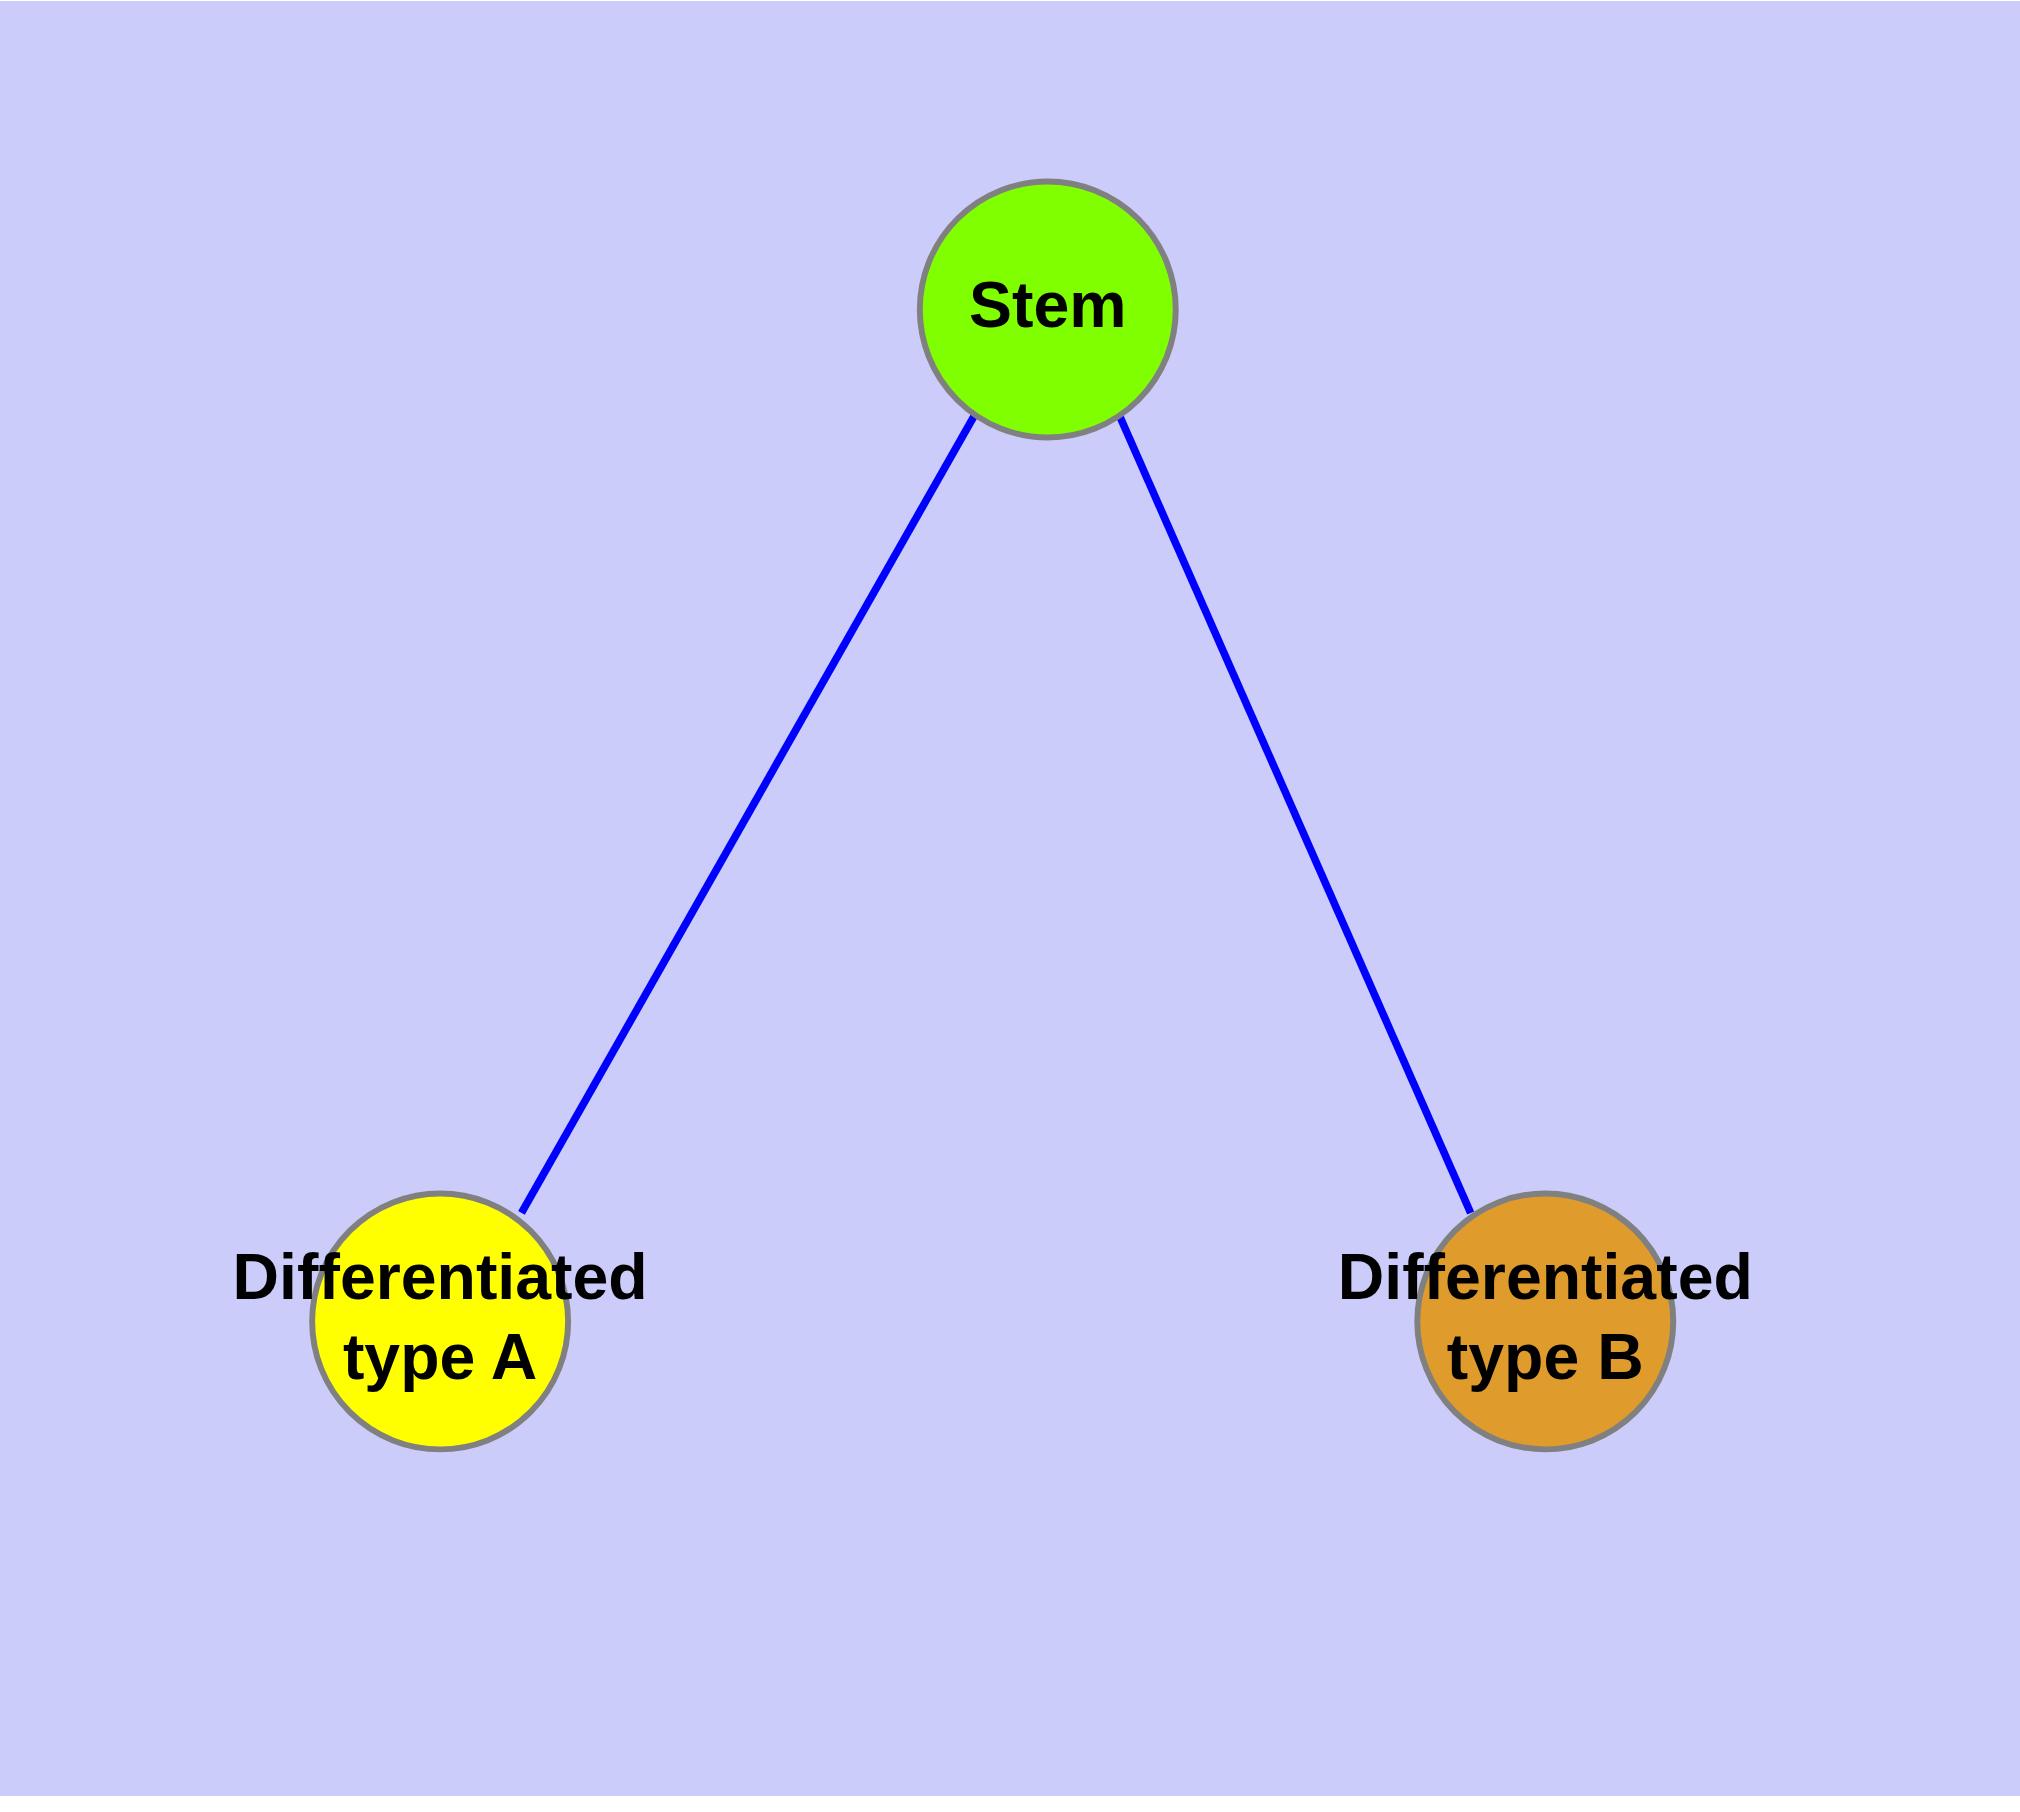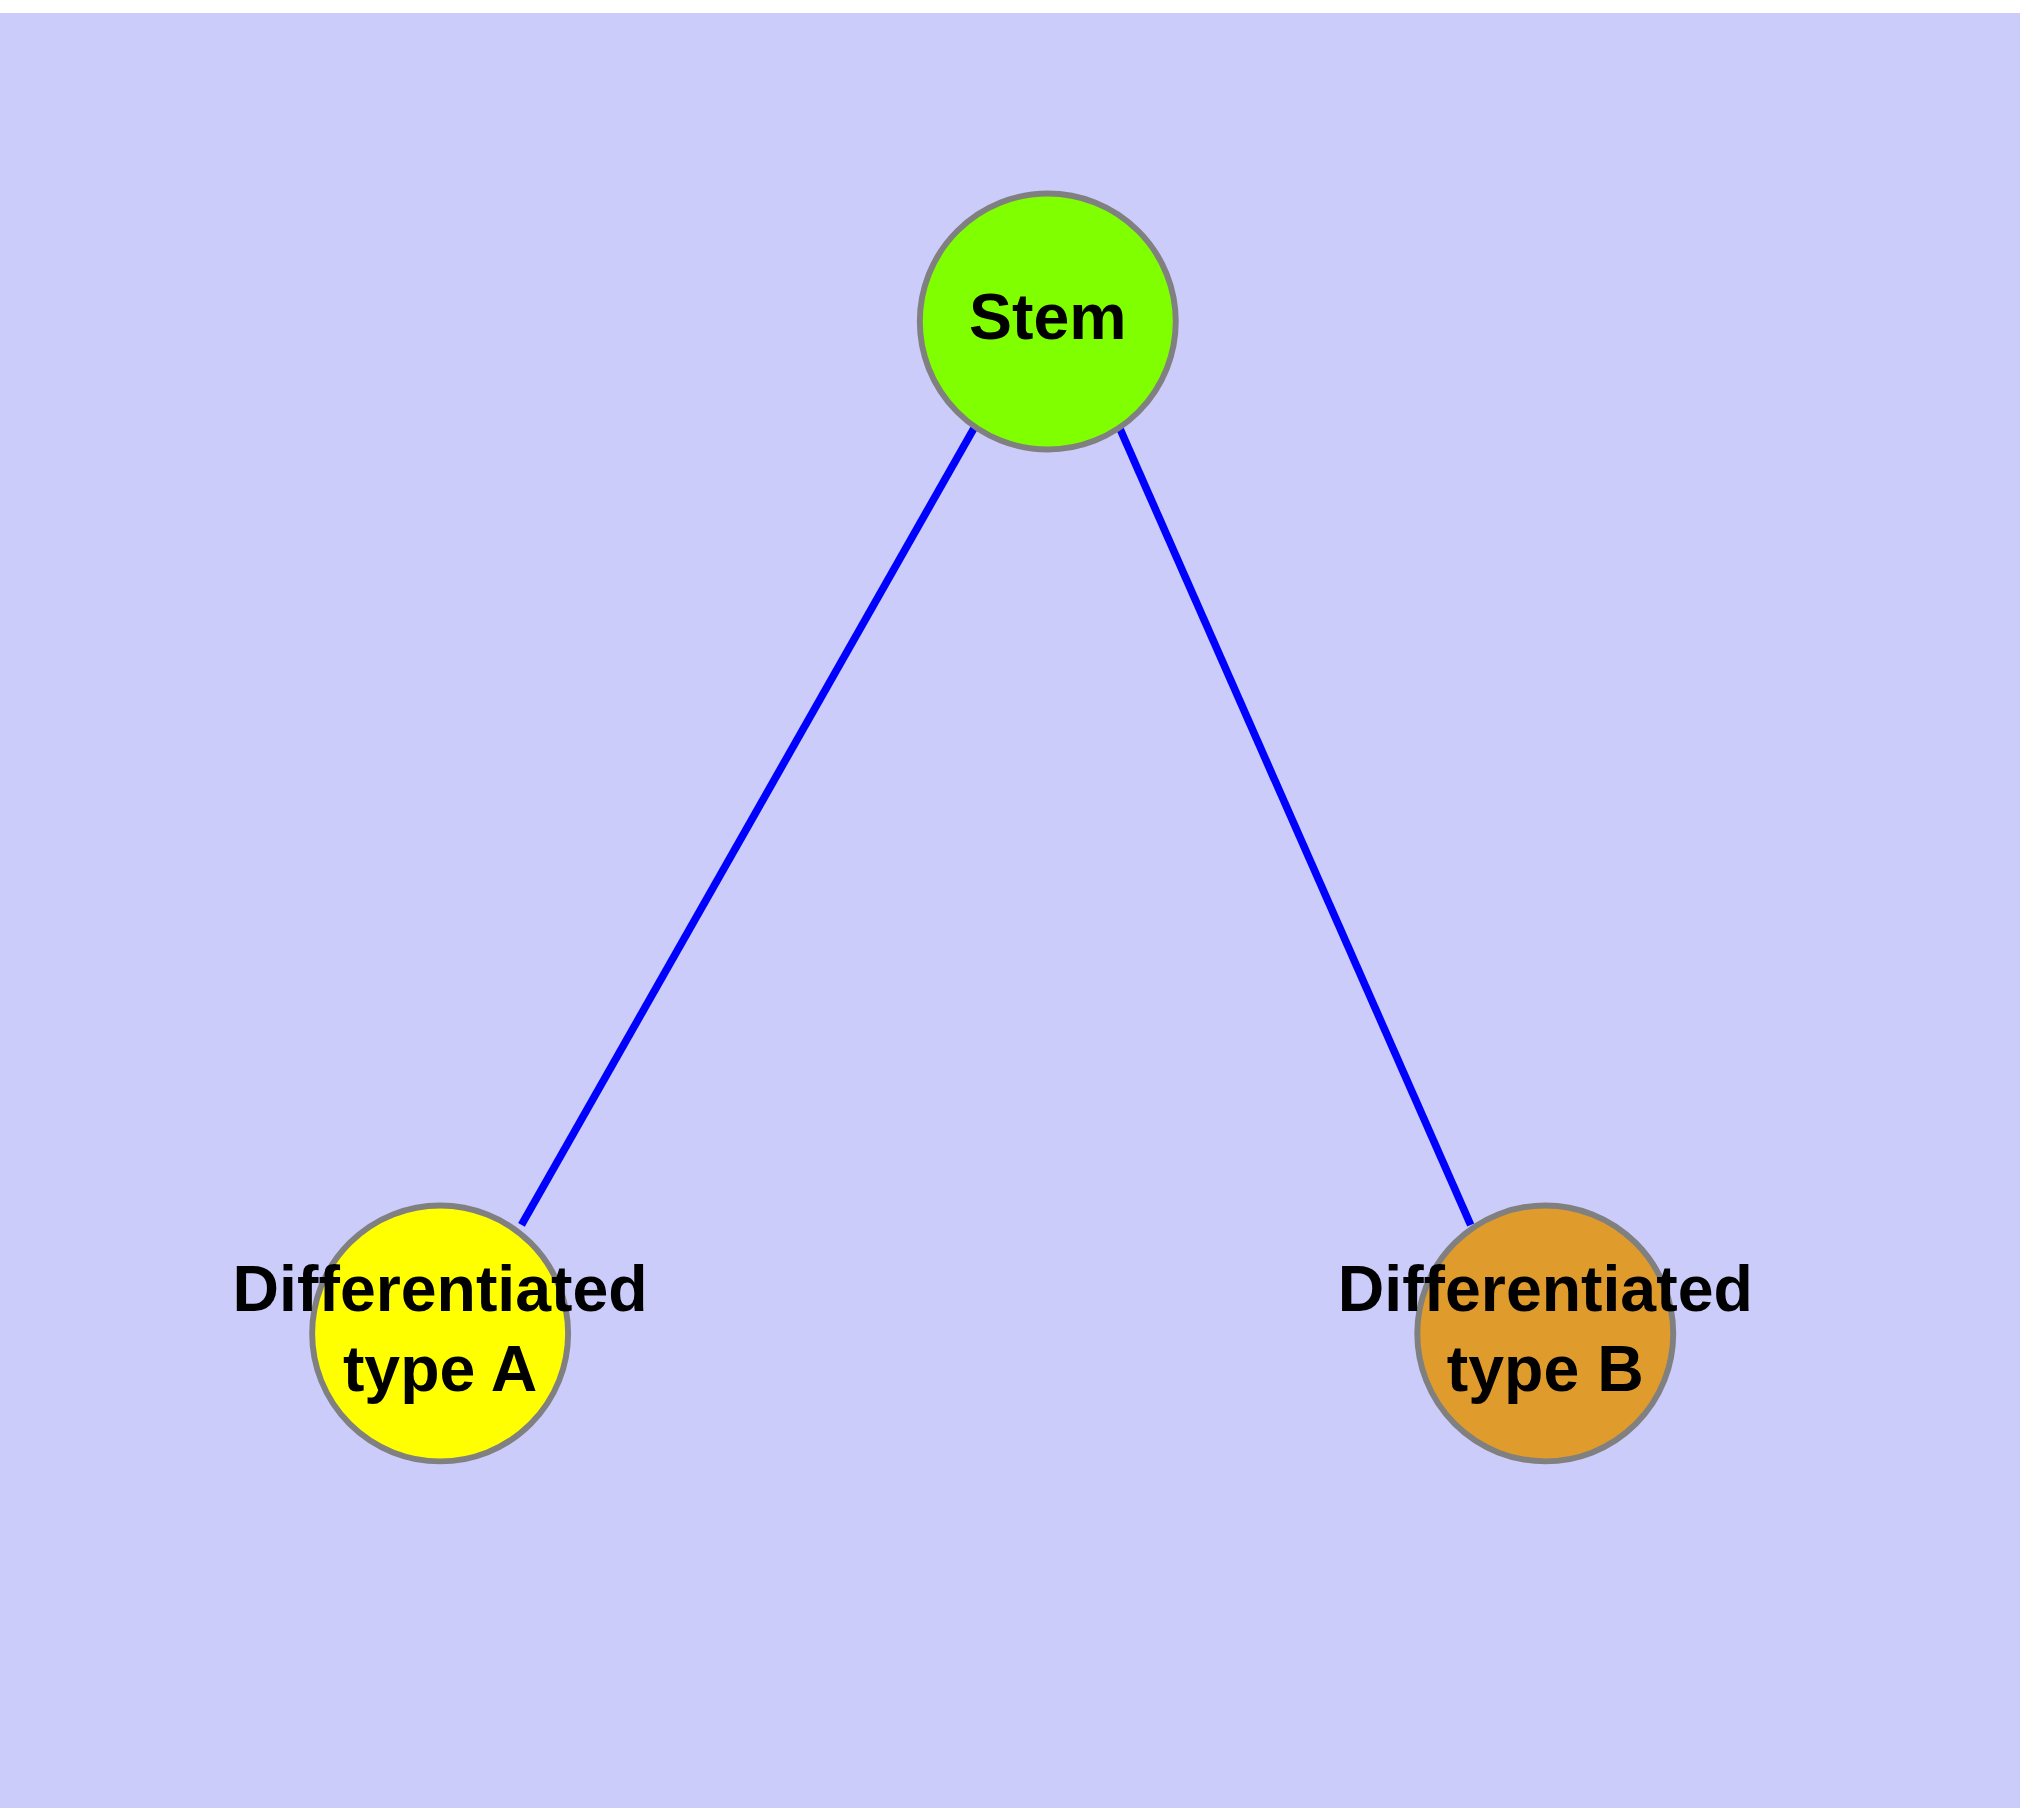--- a/index.html
+++ b/index.html
@@ -15,21 +15,21 @@
   }
   #canvas {
     position: relative;
     width: 2021px;
     height: 1812px;
     background: #ffffff;
   }
   #plot-area {
     position: absolute;
     left: 0;
-    top: 13px;
+    top: 1px;
     width: 2021px;
     height: 1795px;
     background: #ccccfb;
     overflow: hidden;
   }
   #graph-svg {
     position: absolute;
     left: 0;
     top: 0;
     width: 2021px;

